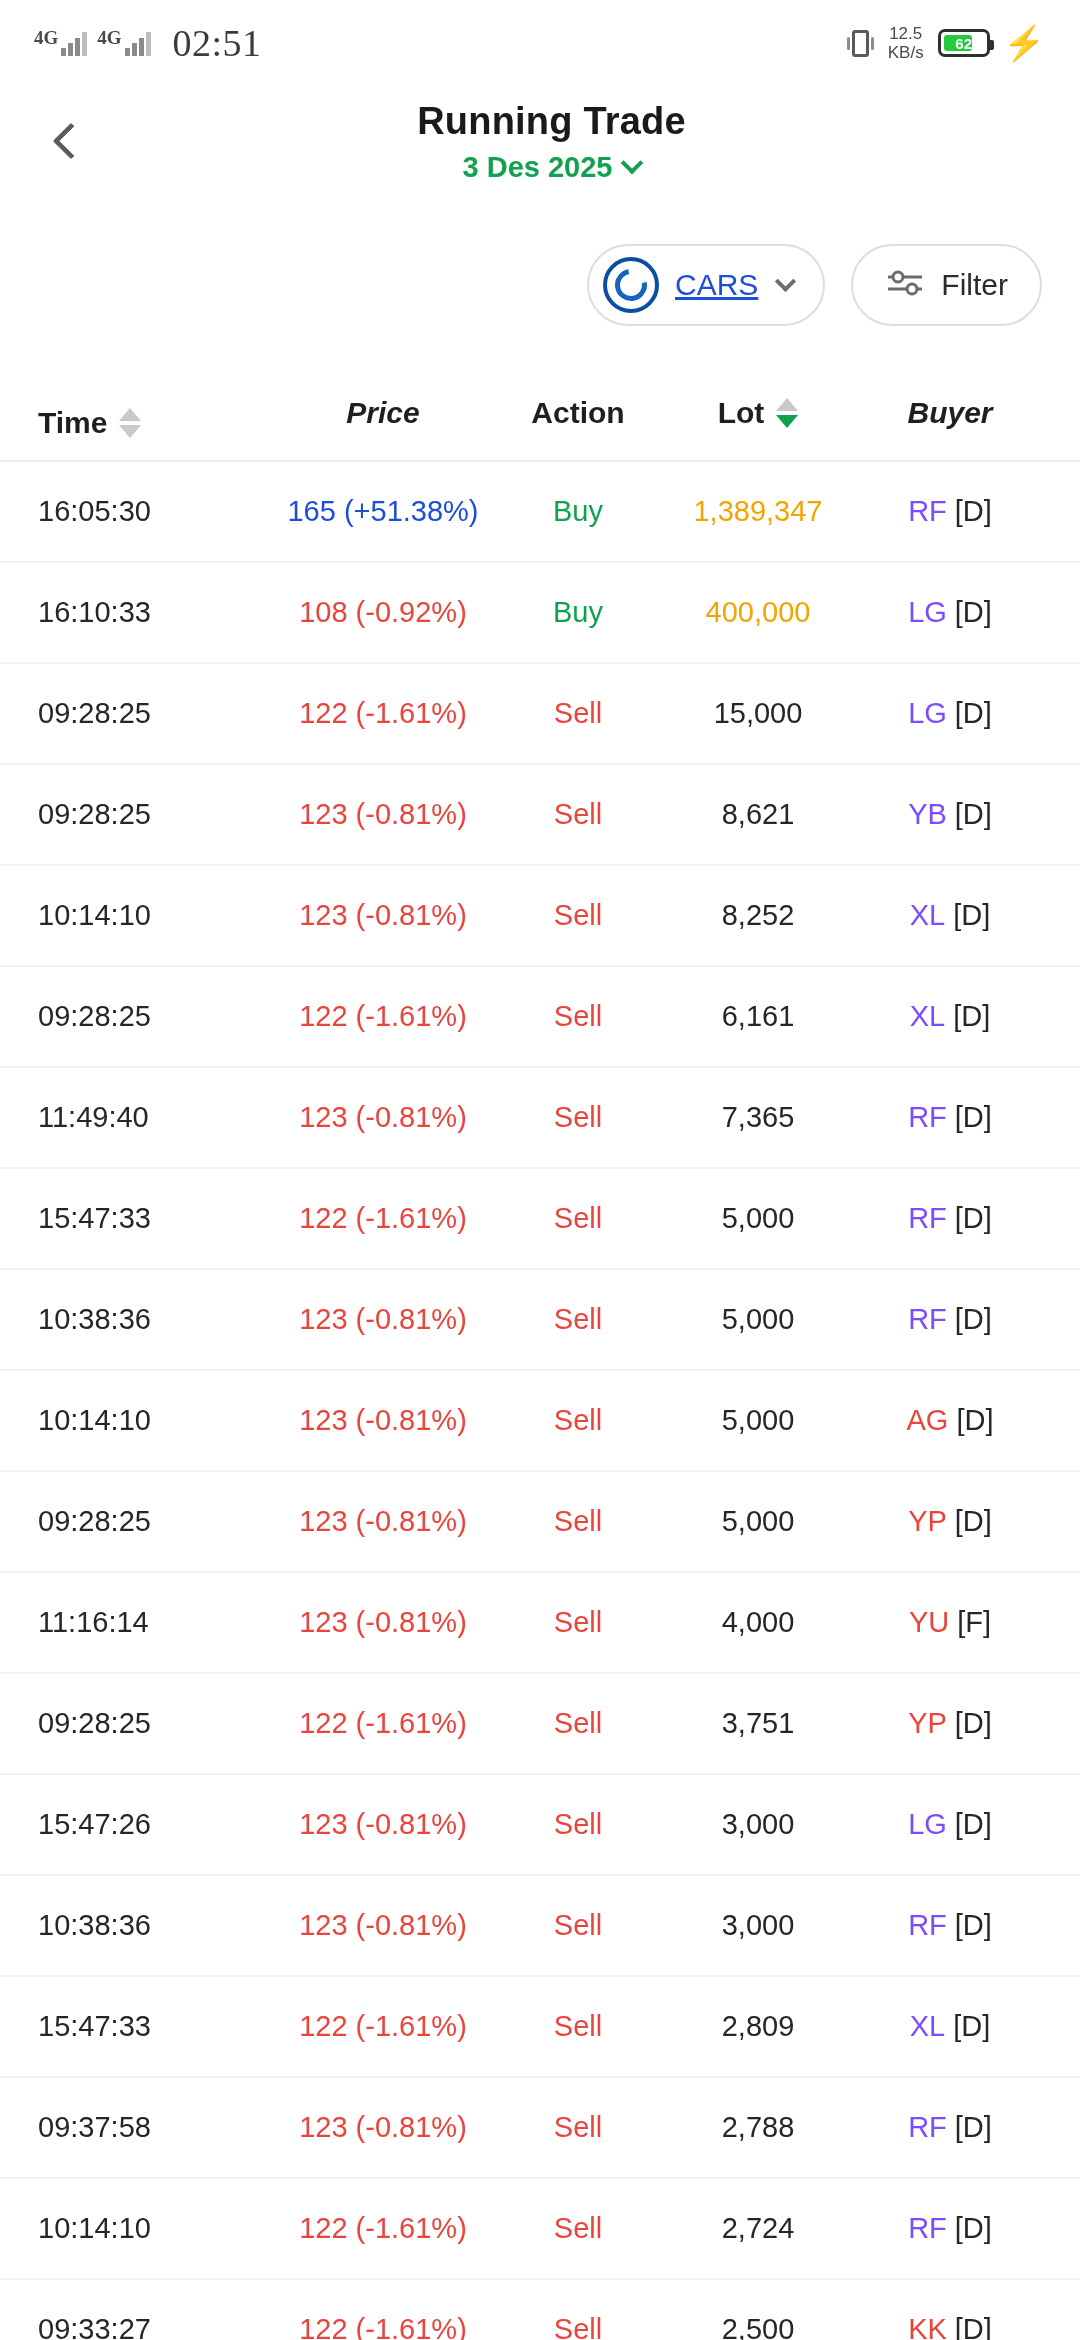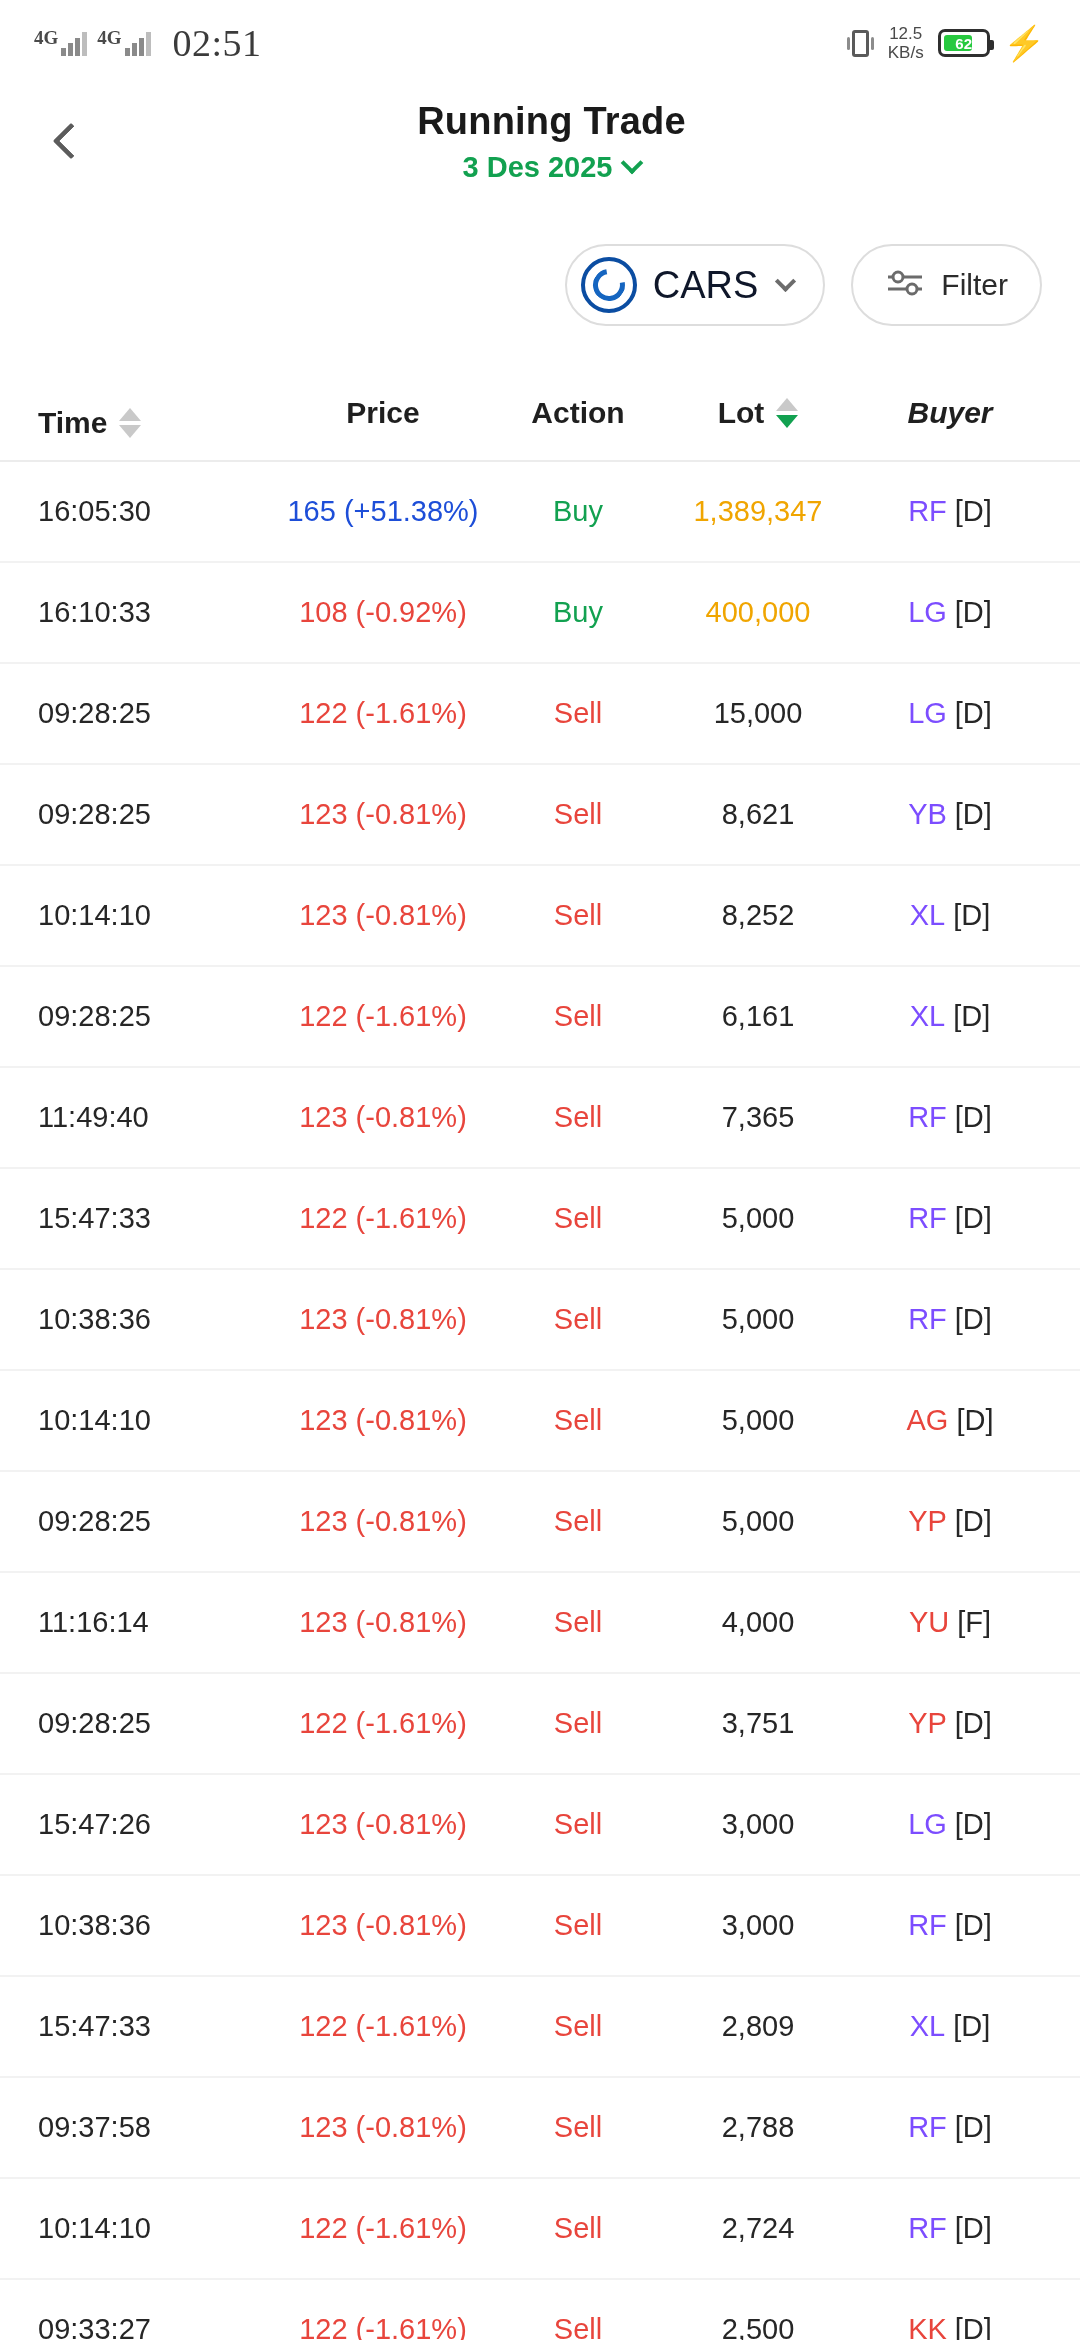--- a/index.html
+++ b/index.html
@@ -98,40 +98,40 @@
     width: 56px; height: 56px; border-radius: 50%;
     background: #ffffff; border: 4px solid #0b4da2;
     display: flex; align-items: center; justify-content: center;
     position: relative;
   }
   .stock-logo:after {
     content: ""; width: 22px; height: 22px; border-radius: 50%;
     border: 5px solid #1565c0; border-top-color: transparent;
     transform: rotate(35deg);
   }
-  .stock-code { font-size: 38px; color: #0f172a; }
+  .stock-code { font-size: 30px; color: #1d4ed8; text-decoration: underline; }
   .pill-chevron {
     width: 15px; height: 15px;
     border-right: 4px solid #6c6c6c; border-bottom: 4px solid #6c6c6c;
     transform: rotate(45deg); position: relative; top: -4px; margin-left: 4px;
   }
   .filter-pill { padding: 0 32px; gap: 16px; }
   .filter-text { font-size: 30px; color: #2b2b2b; }
 
   
   .table { margin-top: 40px; width: 100%; }
   .thead {
     display: flex; align-items: center;
     height: 96px;
     border-bottom: 2px solid #ececec;
     padding: 0 38px;
   }
   .thead > div { font-size: 30px; font-weight: bold; color: #1f1f1f; display: flex; align-items: center; }
   .col-time { width: 230px; margin-top: 20px; }
-  .col-price { width: 230px; justify-content: center; }
+  .col-price { width: 230px; justify-content: center; font-style: italic; }
   .col-action { width: 160px; justify-content: center; }
   .col-lot { width: 200px; justify-content: center; }
   .col-buyer { flex: 1; justify-content: center; font-style: italic; }
 
   .sorter { display: inline-flex; flex-direction: column; gap: 4px; margin-left: 12px; }
   .tri-up, .tri-down {
     width: 0; height: 0; border-left: 11px solid transparent; border-right: 11px solid transparent;
   }
   .tri-up { border-bottom: 13px solid #c9c9c9; }
   .tri-down { border-top: 13px solid #c9c9c9; }

